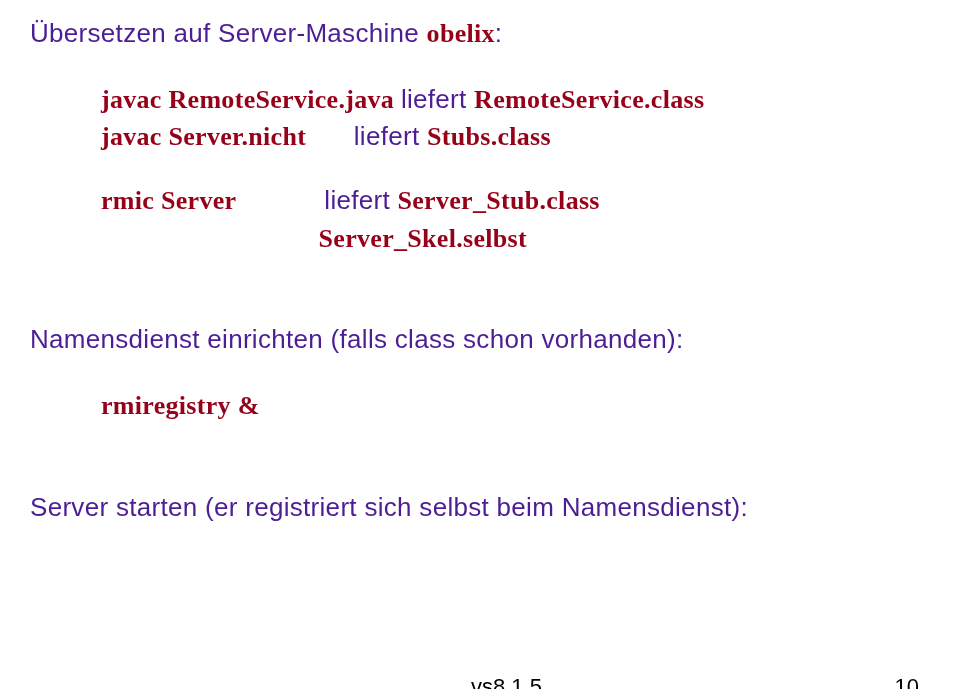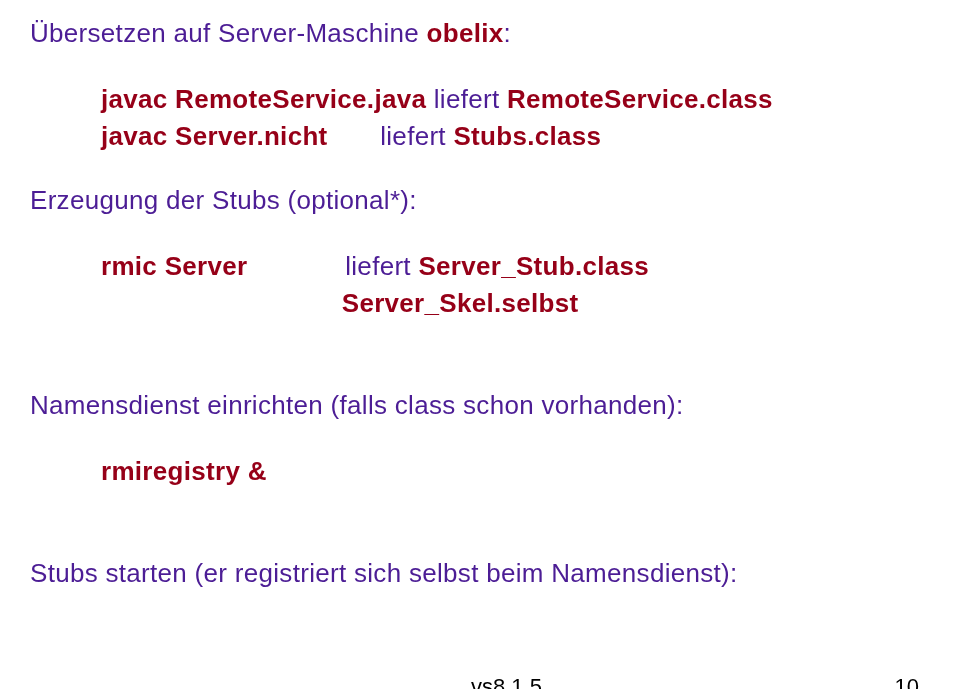--- a/index.html
+++ b/index.html
@@ -20,21 +20,21 @@
       height: 100%;
       position: relative;
     }
     .line {
       font-size: 26px;
       line-height: 1.45;
       white-space: pre;
       letter-spacing: 0.3px;
     }
     .code {
-      font-family: Liberation Sans, sans-serif;
+      font-family: Liberation Serif, serif;
       color: #960018;
       font-weight: bold;
     }
     .black {
       color: #4c1d95;
     }
     .indent1 {
       margin-left: 71px;
     }
     .block {
@@ -73,43 +73,40 @@
     <div class="line"><span class="black">Übersetzen auf Server-Maschine </span><span class="code">obelix</span><span class="black">:</span></div>
   </div>
 
   <div class="indent1">
     <div class="line"><span class="code">javac </span><span class="code">RemoteService.java </span><span class="black">liefert </span><span class="code">RemoteService.class</span></div>
     <div class="line"><span class="code">javac </span><span class="code">Server.nicht       </span><span class="black">liefert </span><span class="code">Stubs.class</span></div>
   </div>
 
   <div style="height:26px"></div>
 
-  <div class="block">
-    <div class="line black">Erzeugung der Stubs (optional*):</div>
-  </div>
 
   <div class="bigblock indent1">
     <div class="line"><span class="code">rmic Server             </span><span class="black">liefert </span><span class="code">Server_Stub.class</span></div>
     <div class="line"><span class="code">                                </span><span class="code">Server_Skel.selbst</span></div>
   </div>
 
   <div style="height:12px"></div>
 
   <div class="block">
     <div class="line black">Namensdienst einrichten (falls class schon vorhanden):</div>
   </div>
 
   <div class="bigblock indent1">
     <div class="line code">rmiregistry &amp;</div>
   </div>
 
   <div style="height:12px"></div>
 
   <div class="block">
-    <div class="line black">Stubs starten (er registriert sich selbst beim Namensdienst):</div>
+    <div class="line black">Server starten (er registriert sich selbst beim Namensdienst):</div>
   </div>
 
 
   <div class="footer">
     <div class="footer-center">vs8.1.5</div>
     <div class="footer-right">10</div>
   </div>
 
 </div>
 

